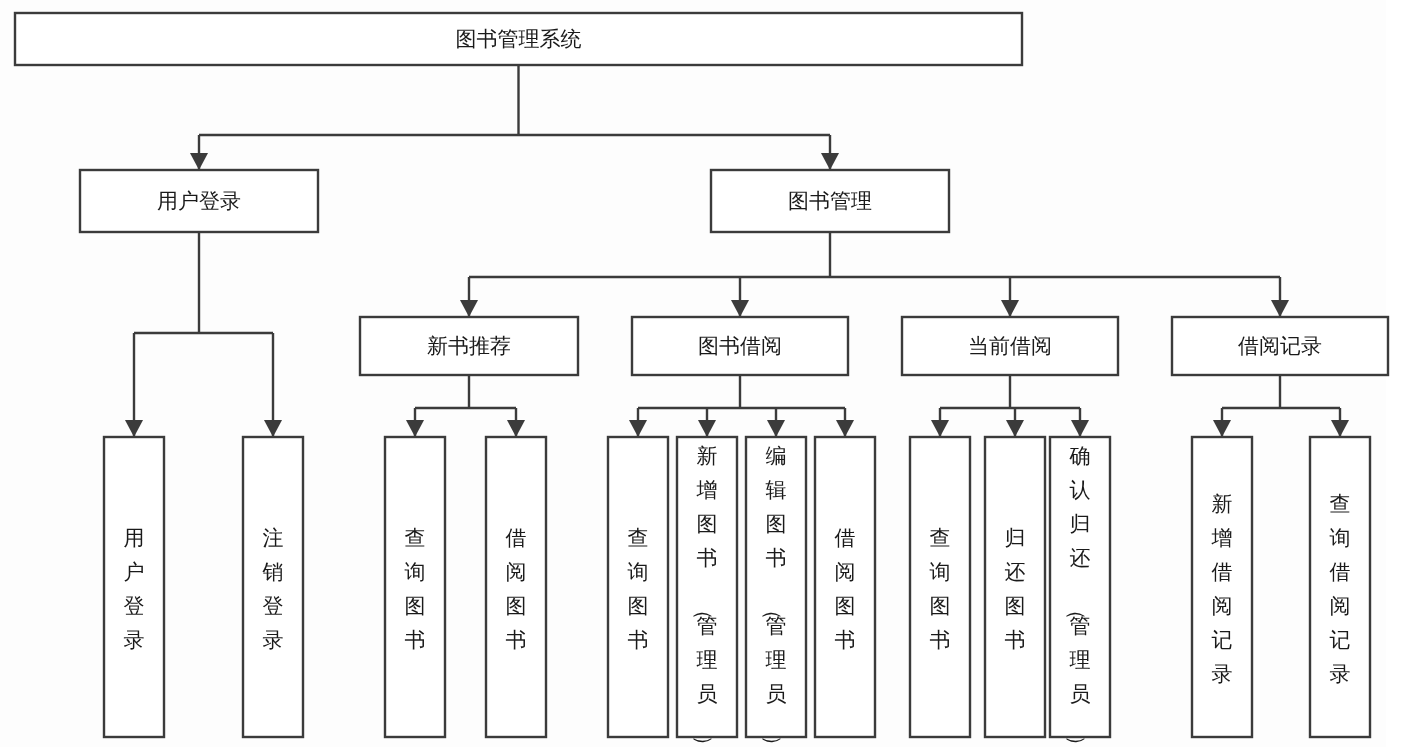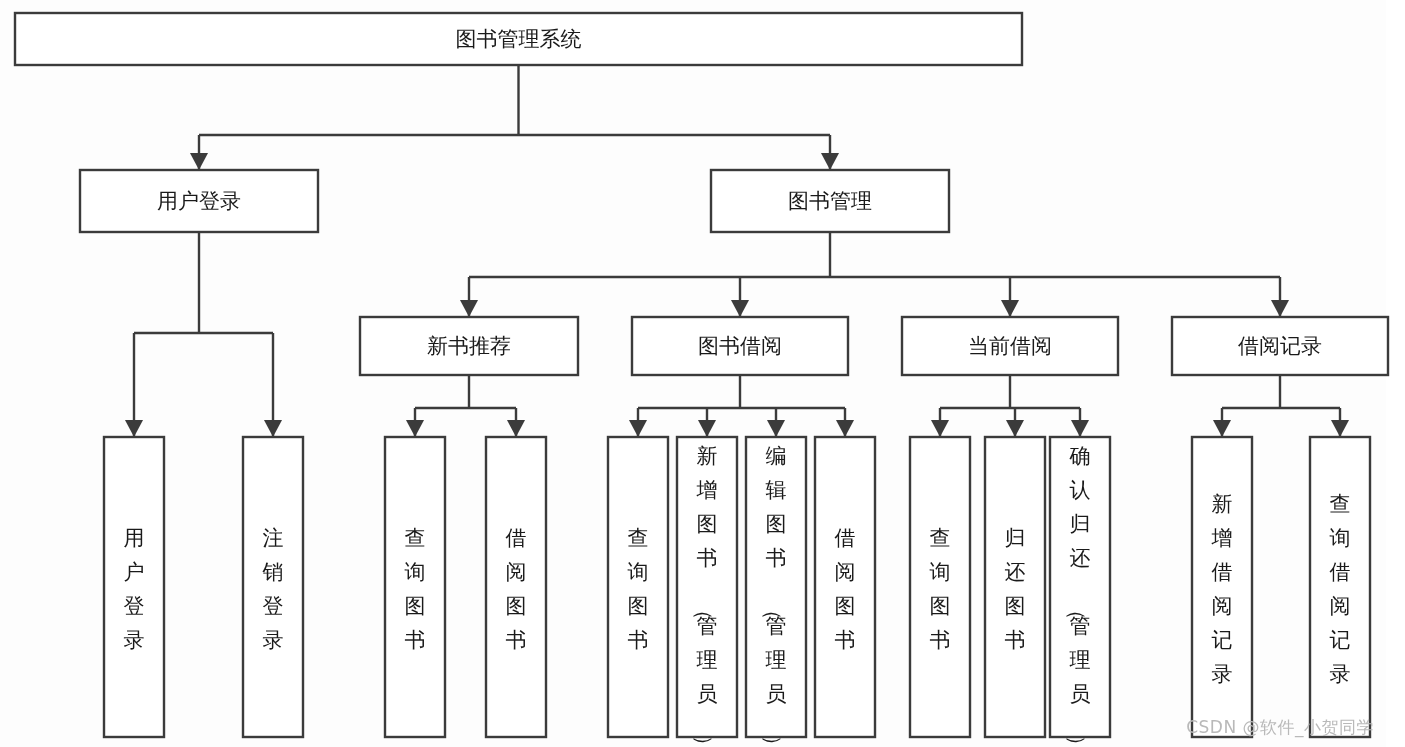--- a/index.html
+++ b/index.html
@@ -215,14 +215,13 @@
         <g>
           <rect x="1192" y="437" width="60" height="300" class="node-box"></rect>
           <text x="1222" y="510.84" class="node-label-vert"><tspan x="1222" dy="0">新</tspan><tspan x="1222" dy="34">增</tspan><tspan x="1222" dy="34">借</tspan><tspan x="1222" dy="34">阅</tspan><tspan x="1222" dy="34">记</tspan><tspan x="1222" dy="34">录</tspan></text>
         </g>
         <g>
           <rect x="1310" y="437" width="60" height="300" class="node-box"></rect>
           <text x="1340" y="510.84" class="node-label-vert"><tspan x="1340" dy="0">查</tspan><tspan x="1340" dy="34">询</tspan><tspan x="1340" dy="34">借</tspan><tspan x="1340" dy="34">阅</tspan><tspan x="1340" dy="34">记</tspan><tspan x="1340" dy="34">录</tspan></text>
         </g>
       </g>
   </svg>
-  <div class="watermark">CSDN @软件_小贺同学</div>
 </div>
 
 </body></html>

